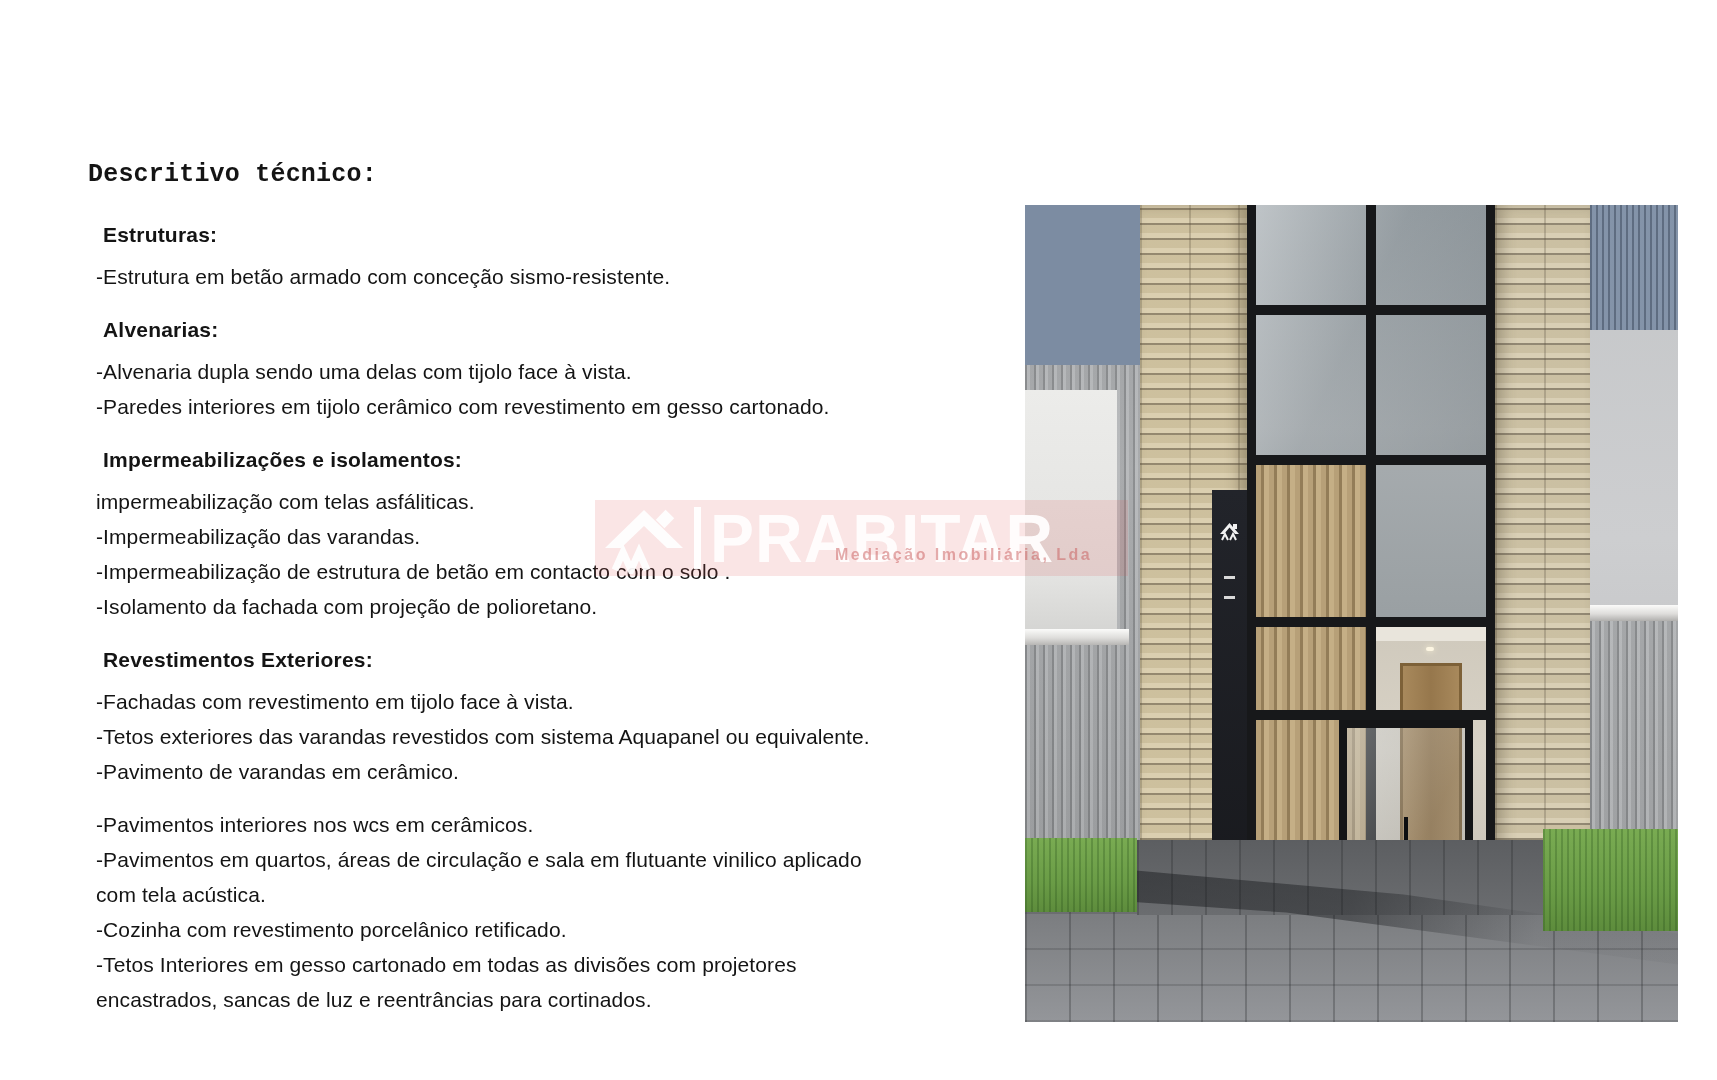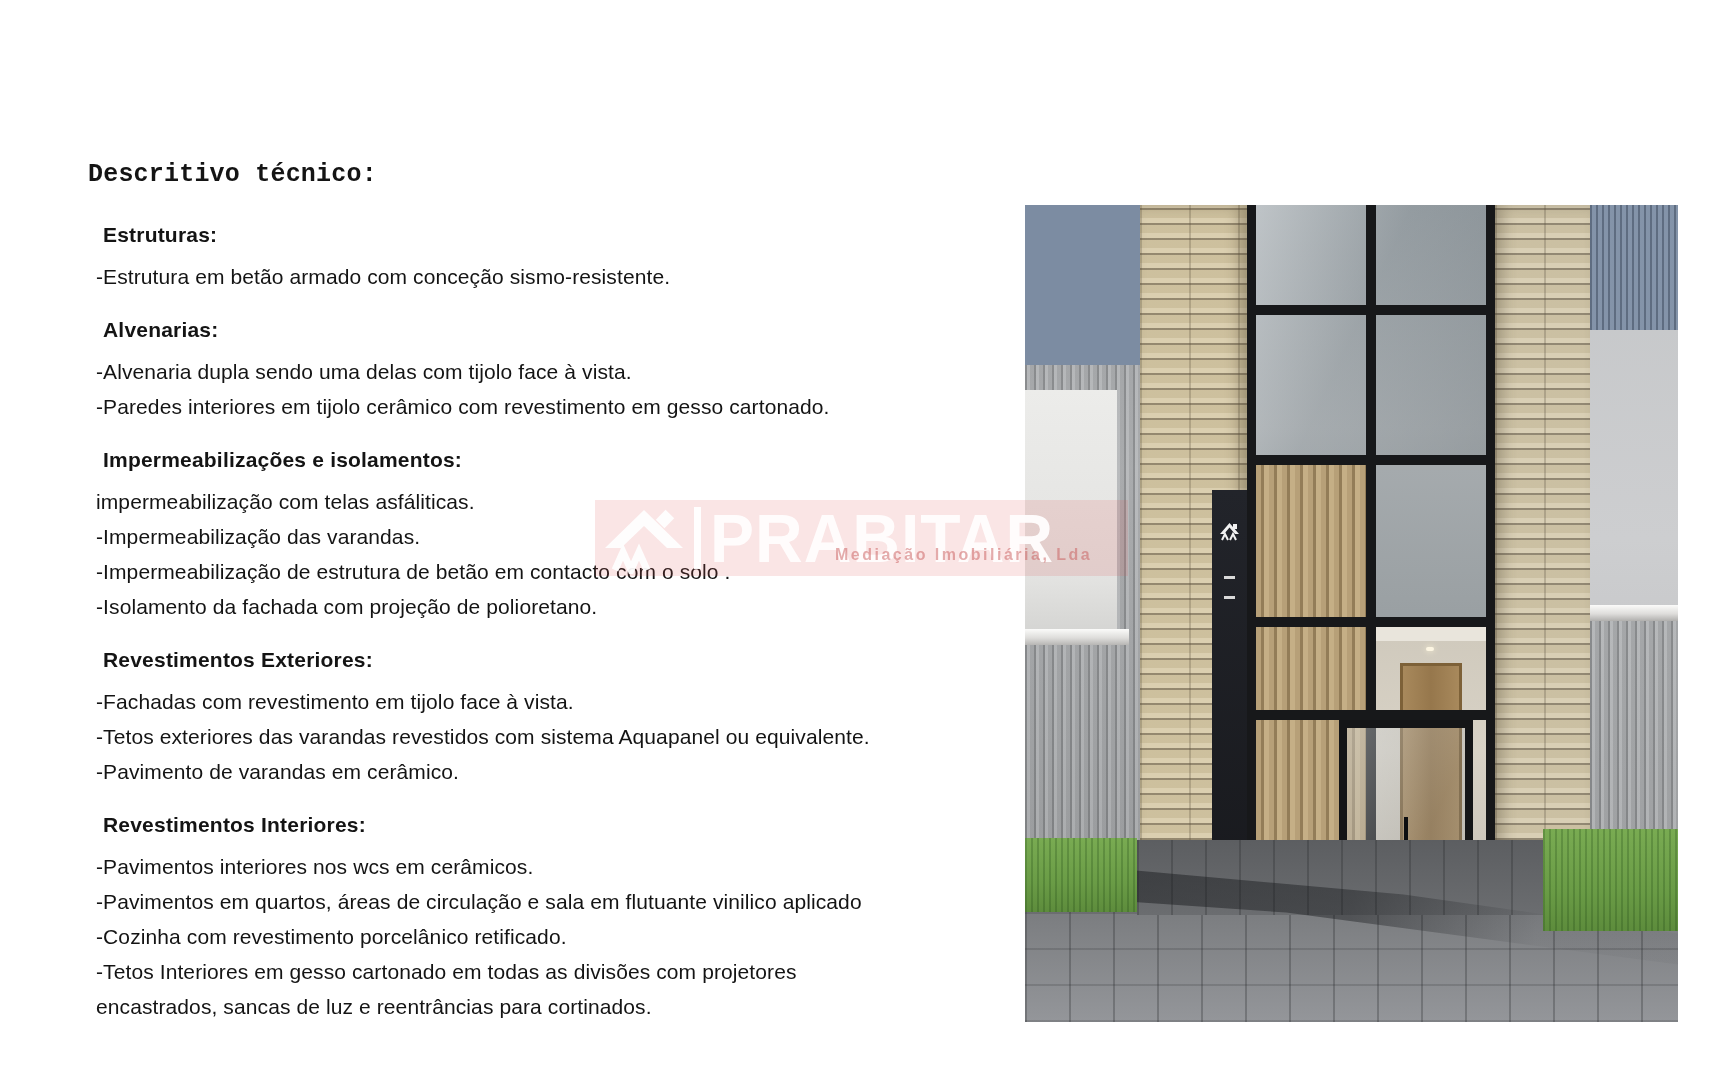--- a/index.html
+++ b/index.html
@@ -143,23 +143,23 @@
     </div>
 
     <div class="sec">
       <h2>Revestimentos Exteriores:</h2>
       <p>-Fachadas com revestimento em tijolo face à vista.</p>
       <p>-Tetos exteriores das varandas revestidos com sistema Aquapanel ou equivalente.</p>
       <p>-Pavimento de varandas em cerâmico.</p>
     </div>
 
     <div class="sec">
-      <h2>Revestimentos Interiores:</h2>
       <p>-Pavimentos interiores nos wcs em cerâmicos.</p>
       <p>-Pavimentos em quartos, áreas de circulação e sala em flutuante vinilico aplicado</p>
+      <p>com tela acústica.</p>
       <p>-Cozinha com revestimento porcelânico retificado.</p>
       <p>-Tetos Interiores em gesso cartonado em todas as divisões com projetores</p>
       <p>encastrados, sancas de luz e reentrâncias para cortinados.</p>
     </div>
   </div>
 
   <div class="photo">
     <div class="corr-left"></div>
     <div class="corr-left-blue"></div>
     <div class="white-box-left"></div>

